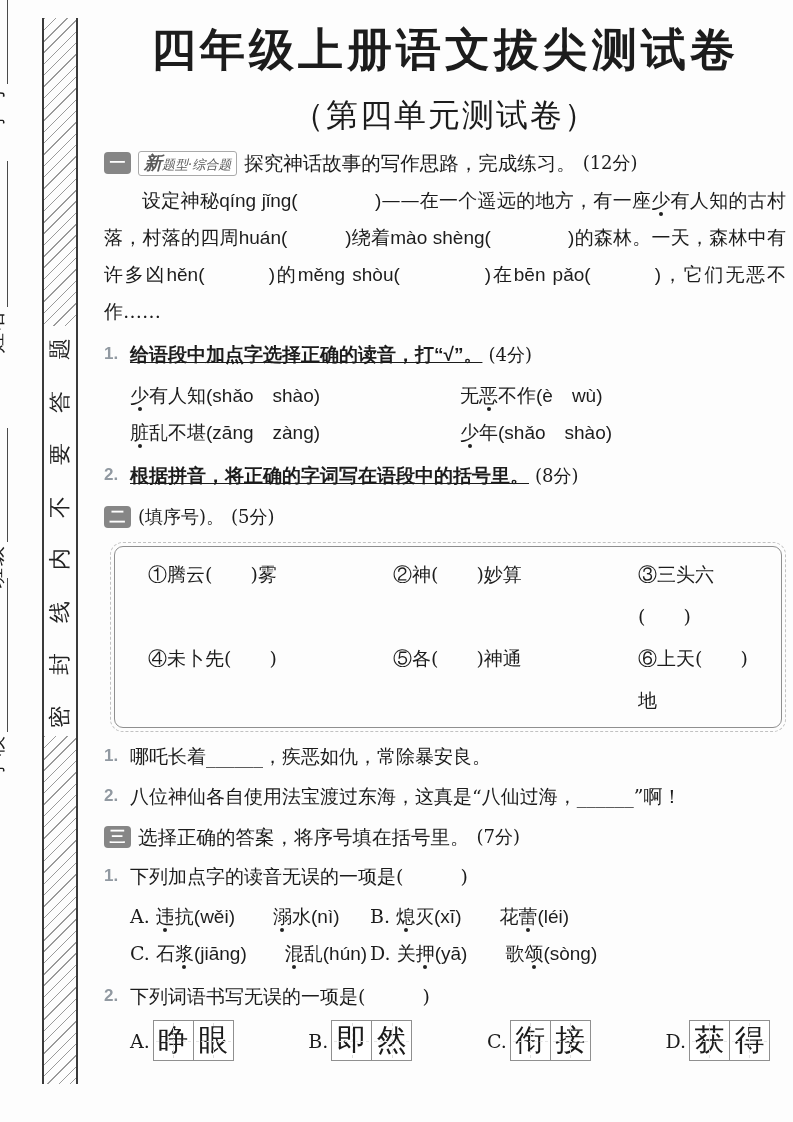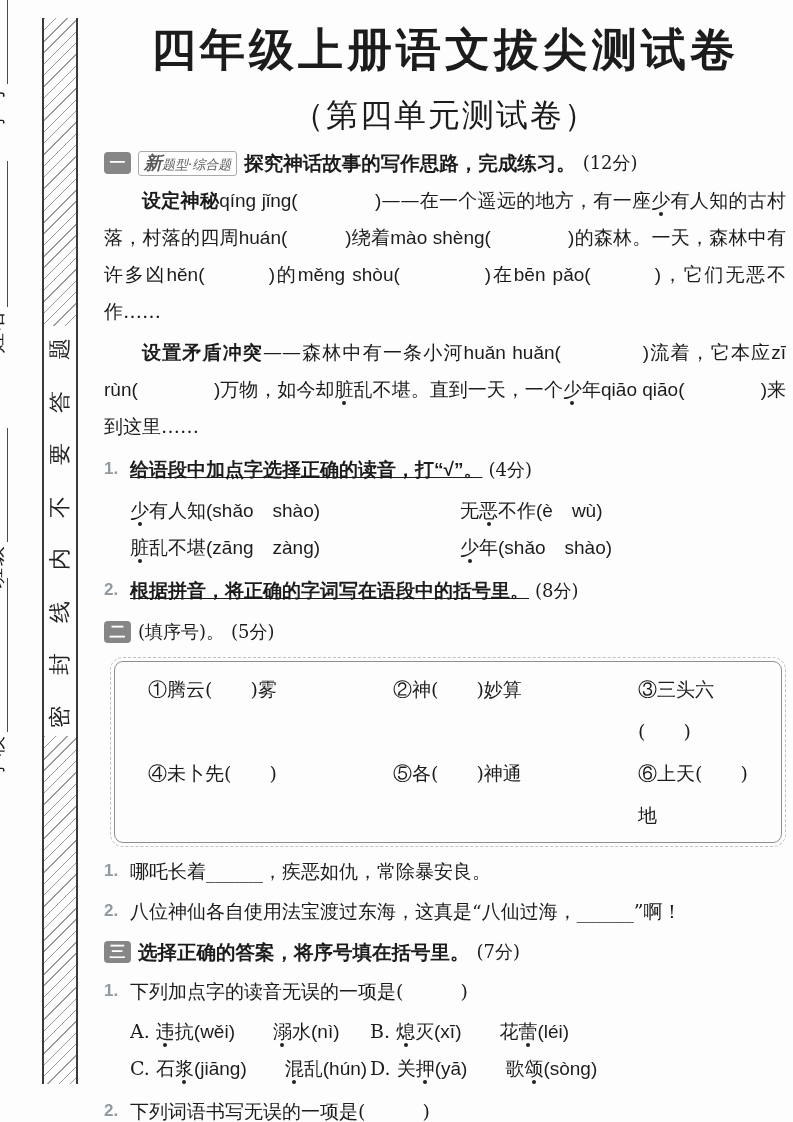--- a/index.html
+++ b/index.html
@@ -24,21 +24,21 @@
   .side-field .fline{flex:1;border-bottom:1.5px solid #4a4a4a;height:22px;}
   #f1{left:8px;top:104px;width:172px;}
   #f2{left:8px;top:327px;width:192px;}
   #f3{left:8px;top:562px;width:160px;}
   #f4{left:8px;top:752px;width:200px;}
   
   .main{position:absolute;left:104px;top:14px;width:682px;}
   h1{margin:6px 0 12px 0;text-align:center;font-size:45px;font-weight:700;letter-spacing:4px;line-height:60px;}
   h2{margin:8px 0 8px 0;text-align:center;font-size:32px;font-weight:400;letter-spacing:2px;line-height:46px;}
   .meta{text-align:right;font-size:17px;margin:10px 8px 2px 0;line-height:22px;}
-  .hei{font-family:"Liberation Sans","DejaVu Sans",sans-serif;font-weight:700;}
+  .hei{font-family:"Liberation Sans","DejaVu Sans",sans-serif;font-weight:400;}
   .latin{font-family:"Liberation Sans","DejaVu Sans",sans-serif;font-weight:400;}
   .sec-header{display:flex;align-items:center;gap:7px;margin-top:10px;font-size:19.5px;line-height:30px;}
   .sec-badge{flex:0 0 auto;width:27px;height:22px;border-radius:4px;background:#868686;color:#fff;
     display:inline-flex;align-items:center;justify-content:center;font-size:16px;font-weight:700;
     font-family:"Liberation Sans",sans-serif;}
   .newtag{flex:0 0 auto;border:1px solid #aaa;border-radius:3px;padding:0 5px;color:#5a5a5a;
     font-style:italic;display:inline-flex;align-items:baseline;line-height:21px;background:#fff;}
   .newtag .tag-big{font-size:18px;font-weight:700;font-style:italic;}
   .newtag .tag-rest{font-size:13px;font-style:italic;}
   .sec-title{font-size:19.5px;}
@@ -110,21 +110,20 @@
   <div class="sec-header">
     <span class="sec-badge">一</span>
     <span class="newtag">
         <span class="tag-big">新</span>
         <span class="tag-rest">题型·综合题</span>
       </span>
     <span class="sec-title hei">探究神话故事的写作思路，完成练习。</span>
     <span class="pts">(12分)</span>
   </div>
   <p class="passage"><span class="hei">设定神秘</span><span class="latin">qíng jǐng(　　　　)</span>——在一个遥远的地方，有一座<span class="em-dot">少</span>有人知的古村落，村落的四周<span class="latin">huán(　　　)</span>绕着<span class="latin">mào shèng(　　　　)</span>的森林。一天，森林中有许多凶<span class="latin">hěn(　　　)</span>的<span class="latin">měng shòu(　　　　)</span>在<span class="latin">bēn pǎo(　　　)</span>，它们无恶不作……</p>
-  <p class="passage"><span class="hei">设置矛盾冲突</span>——森林中有一条小河<span class="latin">huǎn huǎn(　　　　)</span>流着，它本应<span class="latin">zī rùn(　　　　)</span>万物，如今却<span class="em-dot">脏</span>乱不堪。直到一天，一个<span class="em-dot">少</span>年<span class="latin">qiāo qiāo(　　　　)</span>来到这里……</p>
 
   <div class="q">
     <span class="qnum">1.</span>
     <span class="qtext"><span class="hei-stem">给语段中加点字选择正确的读音，打“√”。</span> <span class="pts">(4分)</span></span>
   </div>
   <div class="opt-grid wide">
     <span><span class="em-dot">少</span>有人知<span class="latin">(shǎo　shào)</span></span>
     <span>无<span class="em-dot">恶</span>不作<span class="latin">(è　wù)</span></span>
     <span><span class="em-dot">脏</span>乱不堪<span class="latin">(zāng　zàng)</span></span>
     <span><span class="em-dot">少</span>年<span class="latin">(shǎo　shào)</span></span>

